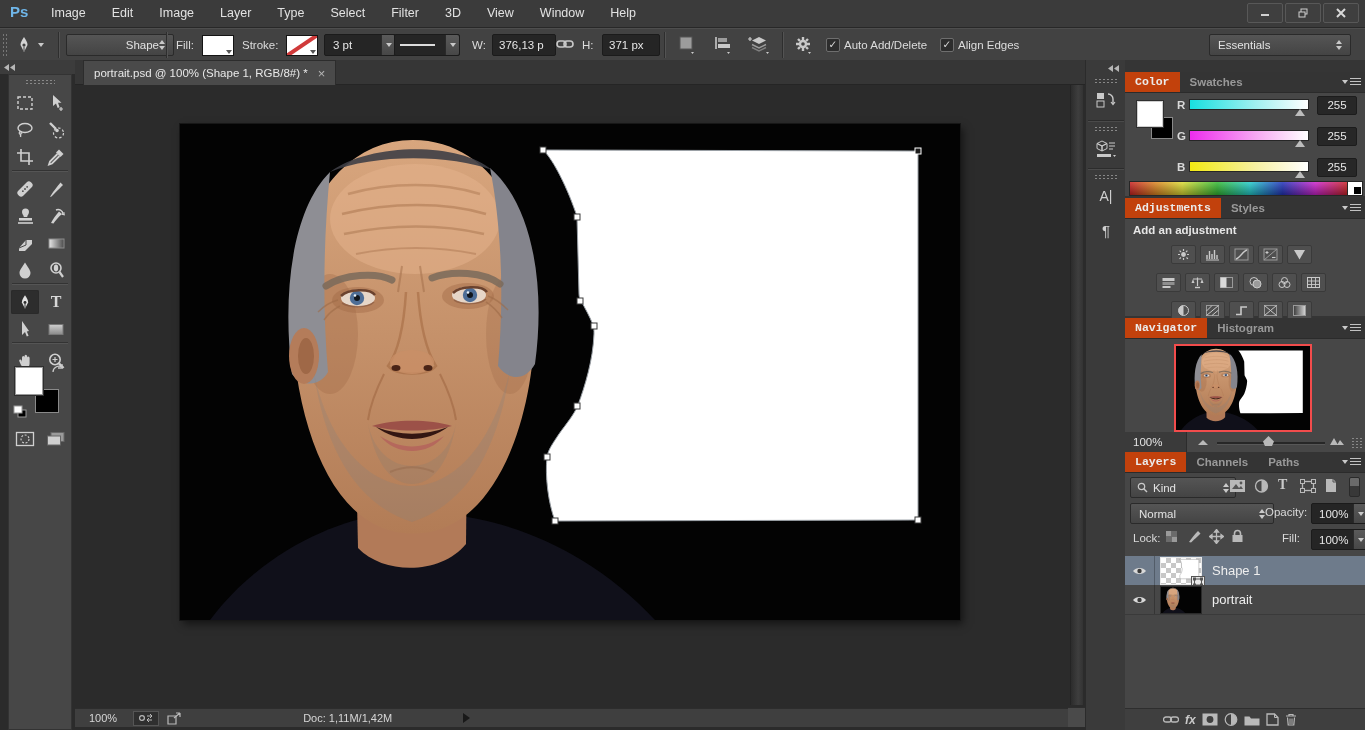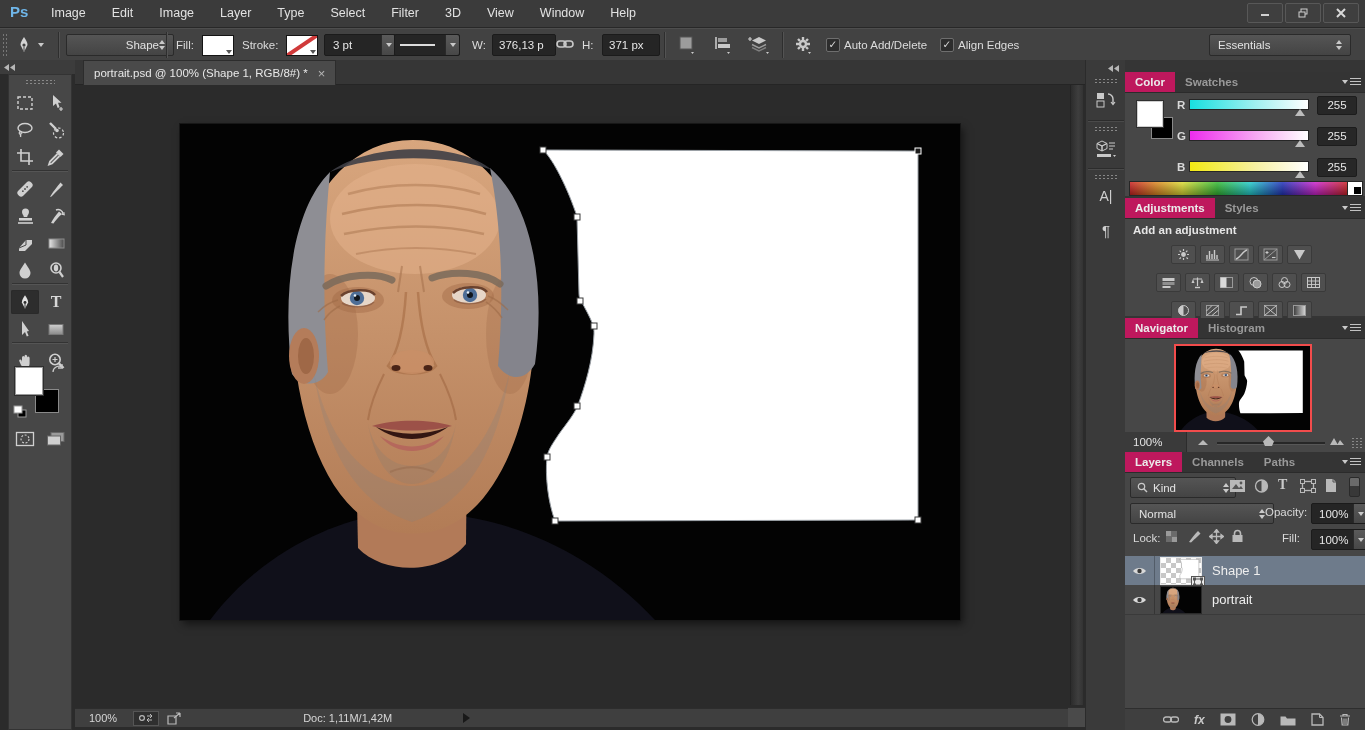--- a/index.html
+++ b/index.html
@@ -47,21 +47,21 @@
   .statusbar{left:0;bottom:3px;width:993px;height:18px;background:#3f3f3f;border-top:1px solid #2d2d2d;
              display:flex;align-items:center;font-size:11px;color:#d6d6d6;}
   .statuscorner{right:0;bottom:3px;width:17px;height:19px;background:#4a4a4a;border-top:1px solid #2d2d2d;}
   
   .minidock{left:1085px;top:60px;width:40px;height:670px;background:#3a3a3a;border-left:1px solid #2b2b2b;}
   .minibtn{position:absolute;left:4px;width:32px;height:28px;display:flex;align-items:center;justify-content:center;border-radius:2px;color:#cfcfcf;}
   .mdsep{position:absolute;left:2px;width:36px;height:1px;background:#2c2c2c;box-shadow:0 1px 0 #4a4a4a;}
   .dock{left:1125px;top:60px;width:240px;height:670px;background:#353535;}
   .ptabs{position:absolute;left:0;width:240px;height:20px;background:#343434;display:flex;border-bottom:1px solid #2b2b2b;}
   .ptab{padding:0 10px;line-height:20px;font-size:11.5px;font-weight:bold;color:#999;}
-  .ptab.active{background:#be185d;color:#ebebeb;}
+  .ptab.active{background:#c2410c;color:#ebebeb;font-family:Liberation Mono, monospace;}
   .pmenu{position:absolute;right:4px;top:6px;display:flex;align-items:center;gap:2px;}
   .pmenu .bars{width:11px;height:7px;background:repeating-linear-gradient(#c2c2c2 0 1px,transparent 1px 3px);}
   .pbody{position:absolute;left:0;width:240px;background:#474747;}
   .chan-label{font-size:11.5px;color:#d9d9d9;font-weight:bold;}
   .track{position:absolute;width:118px;height:9px;border:1px solid #262626;}
   .thumb-tri{position:absolute;width:0;height:0;border-left:5px solid transparent;border-right:5px solid transparent;border-bottom:7px solid #bdbdbd;}
   .valbox{position:absolute;width:38px;height:17px;background:#272727;border:1px solid #1c1c1c;border-radius:2px;
           font-size:11.5px;color:#e6e6e6;text-align:center;line-height:17px;}
   .adjbtn{position:absolute;width:23px;height:17px;background:#4f4f4f;border:1px solid #3a3a3a;border-radius:2px;
           display:flex;align-items:center;justify-content:center;}
@@ -861,21 +861,21 @@
             </svg>
         </div>
         <div class="lthumb" style="background:#000;border:1px solid #2a2a2a;">
           <svg width="40" height="26" viewBox="0 0 780 496" preserveAspectRatio="none">
               <use href="#portraitArt"></use>
             </svg>
         </div>
         <span class="lname">portrait</span>
       </div>
 
-      <div class="abs" style="left:0;top:235px;width:240px;height:22px;background:#3f3f3f;border-top:1px solid #2e2e2e;display:flex;align-items:center;gap:15px;padding-left:38px;box-sizing:border-box;">
+      <div class="abs" style="left:0;top:235px;width:240px;height:22px;background:#3f3f3f;border-top:1px solid #2e2e2e;display:flex;align-items:center;gap:6px;padding-left:38px;box-sizing:border-box;">
         <svg width="16" height="9">
             <rect x="0.5" y="2" width="8" height="5" rx="2.5" fill="none" stroke="#b9b9b9" stroke-width="1.3"></rect>
             <rect x="7.5" y="2" width="8" height="5" rx="2.5" fill="none" stroke="#b9b9b9" stroke-width="1.3"></rect>
           </svg>
         <span style="font-size:12px;font-style:italic;font-weight:bold;color:#c9c9c9;line-height:12px;">fx</span>
         <svg width="16" height="13">
             <rect x="0.5" y="0.5" width="15" height="12" fill="#b9b9b9"></rect>
             <circle cx="8" cy="6.5" r="3.4" fill="#3f3f3f"></circle>
           </svg>
         <svg width="14" height="13">

